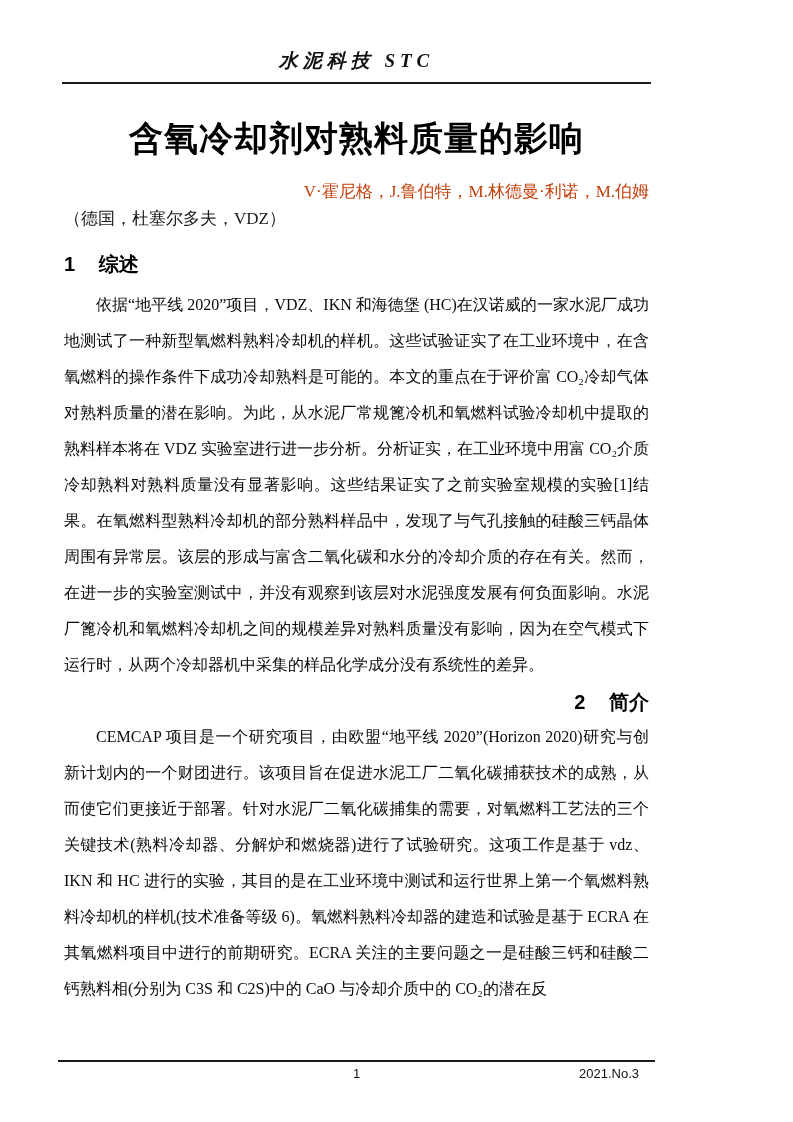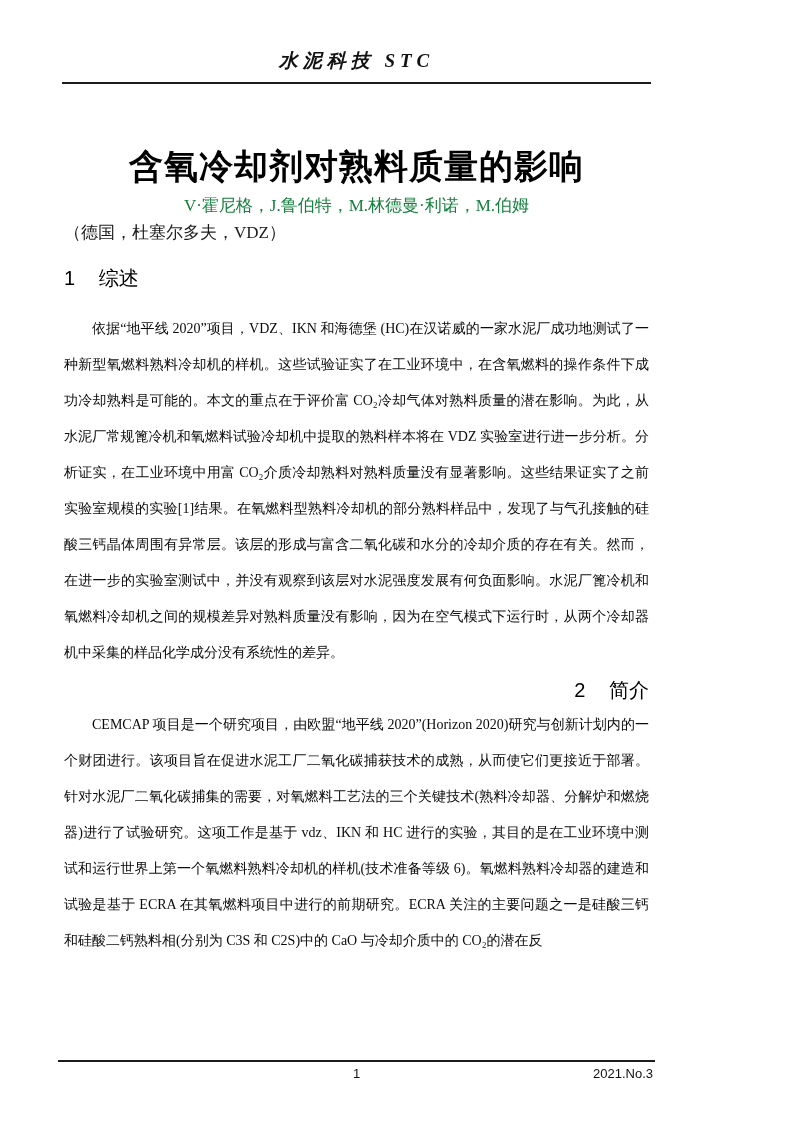--- a/index.html
+++ b/index.html
@@ -25,63 +25,63 @@
     color: #111;
   }
   .header-rule {
     height: 2px;
     background: #1c1c1c;
     margin: 8px 62px 0 62px;
   }
   
   .content {
     position: absolute;
-    top: 100px;
+    top: 72px;
     left: 64px;
     right: 64px;
     height: 974px;      
     overflow: hidden;
   }
   .article-title {
     margin: 46px 0 0 0;
     text-align: center;
     font-family: "Liberation Sans", "DejaVu Sans", sans-serif;
     font-weight: bold;
     font-size: 34px;
     letter-spacing: 1px;
     line-height: 40px;
     color: #000;
   }
   .authors {
-    margin-top: 8px;
-    text-align: center;
+    margin-top: 22px;
+    text-align: right;
     font-size: 17px;
     line-height: 24px;
-    color: #15803d;
+    color: #c2410c;
   }
   .affiliation {
     margin-top: 3px;
     text-align: left;
     font-size: 17px;
     line-height: 24px;
     color: #1a1a1a;
   }
   .section-heading {
     margin: 20px 0 0 0;
     font-family: "Liberation Sans", "DejaVu Sans", sans-serif;
-    font-weight: normal;
+    font-weight: bold;
     font-size: 20px;
     line-height: 26px;
     color: #000;
   }
   .section-heading .sec-num { margin-right: 0.9em; }
   .section-heading.second { margin-top: 6px; text-align: right; }
   .body-para {
-    margin: 20px 0 0 0;
-    font-size: 14px;
+    margin: 10px 0 0 0;
+    font-size: 16px;
     line-height: 36px;
     text-align: justify;
     text-indent: 2em;
     color: #0a0a0a;
   }
   .body-para.second { margin-top: 4px; }
   
   .page-footer {
     position: absolute;
     left: 58px;
@@ -97,21 +97,21 @@
     font-size: 13px;
     color: #111;
   }
   .page-number {
     position: absolute;
     left: 0; right: 0;
     text-align: center;
   }
   .issue-number {
     position: absolute;
-    right: 2px;
+    right: 16px;
     top: 0;
   }
 </style>
 </head>
 <body>
 
 <div class="page">
 
   <header class="running-header">
     <div class="journal-name">水泥科技 STC</div>

